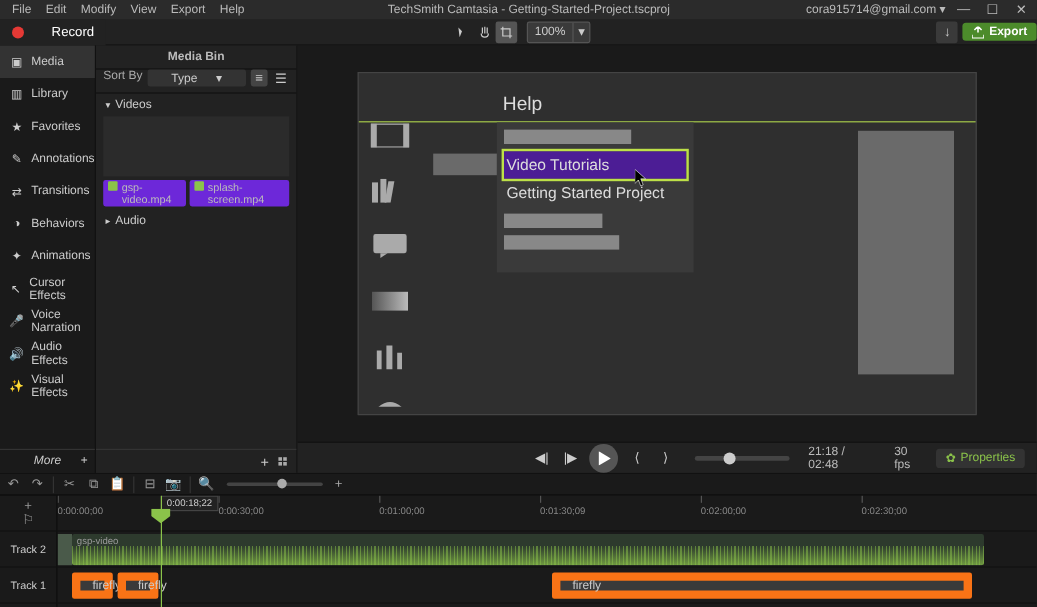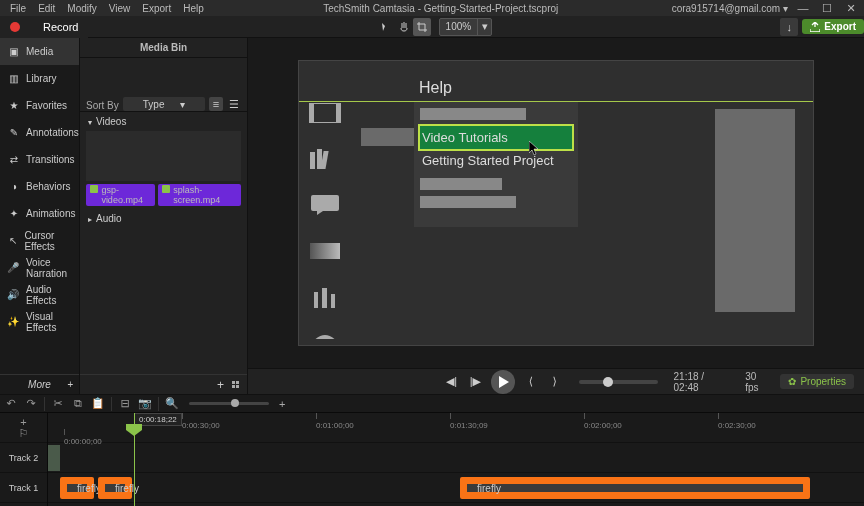--- a/index.html
+++ b/index.html
@@ -34,21 +34,21 @@
   .tool-sidebar { width: 80px; background: #1a1a1a; display: flex; flex-direction: column; border-right: 1px solid #111; }
   .ts-item { display: flex; align-items: center; height: 27px; padding-left: 8px; gap: 6px; color: #ccc; font-size: 10px; cursor: pointer; }
   .ts-item.active { background: #333; }
   .ts-icon { width: 12px; height: 12px; display: flex; align-items: center; justify-content: center; }
   .ts-more { margin-top: auto; height: 20px; border-top: 1px solid #333; display: flex; align-items: center; justify-content: center; position: relative; font-size: 10px; color: #ccc; cursor: pointer; font-style: italic; }
   .ts-plus { position: absolute; right: 6px; color: #ccc; }
 
   
   .mediabin { width: 168px; background: #222; display: flex; flex-direction: column; border-right: 1px solid #111; position: relative; }
   .mb-title { height: 20px; display: flex; align-items: center; justify-content: center; font-size: 10px; color: #bbb; border-bottom: 1px solid #111; font-weight: bold; }
-  .mb-sort { display: flex; align-items: flex-end; height: 20px; padding: 0 6px; gap: 4px; border-bottom: 1px solid #111; margin-top: 34px; }
+  .mb-sort { display: flex; align-items: flex-start; height: 20px; padding: 0 6px; gap: 4px; border-bottom: 1px solid #111; }
   .mb-sort .lbl { font-size: 10px; color: #aaa; }
   .mb-type-dd { flex: 1; background: #333; height: 14px; font-size: 10px; padding: 0 20px; display: flex; align-items: center; justify-content: space-between; border-radius: 2px; cursor: pointer; }
   .mb-view-btn { width: 14px; height: 14px; display: flex; align-items: center; justify-content: center; cursor: pointer; }
   .mb-view-btn.active { background: #444; border-radius: 2px; }
   .mb-folder { padding: 4px 8px; font-size: 10px; color: #ccc; cursor: pointer; }
   .mb-folder .arrow { margin-right: 4px; font-size: 8px; }
   .mb-thumb-block { height: 50px; background: #2b2b2b; margin: 0 6px; }
   .mb-files { display: flex; gap: 3px; padding: 3px 6px; }
   .mb-file { display: flex; align-items: flex-start; gap: 3px; background: #6d28d9; padding: 1px 4px; border-radius: 2px; cursor: pointer; font-size: 9px; color: #bbb; }
   .mb-file .file-icon { width: 10px; height: 8px; background: #8bc34a; border-radius: 1px; }
@@ -65,21 +65,21 @@
   
   .cv-left { position: absolute; left: 10px; top: 40px; display: flex; flex-direction: column; gap: 22px; }
   .cv-icon { width: 32px; height: 24px; display:flex;align-items:center;justify-content:center; }
   .cv-right-img { position: absolute; right: 18px; top: 48px; width: 80px; height: 203px; background: #6a6a6a; }
   .cv-center { position: absolute; left: 62px; top: 67px; width: 188px; height: 18px; background: #6a6a6a; }
   .help-title { position: absolute; left: 120px; top: 18px; font-size: 16px; color: #ddd; }
   .help-line { position: absolute; left: 0; right: 0; top: 40px; height: 1px; background: #a5c84a; }
   .help-menu { position: absolute; left: 115px; top: 41px; width: 164px; height: 125px; background: #3a3a3a; padding: 6px; }
   .help-bar { height: 12px; background: #888; margin-bottom: 6px; }
   .help-item { font-size: 13px; color: #ddd; padding: 4px 2px; cursor: pointer; display:block; }
-  .help-item.hl { background: #15803d; outline: 2px solid #bde048; }
+  .help-item.hl { background: #4c1d95; outline: 2px solid #bde048; }
   .cursor-pointer { position: absolute; left: 230px; top: 80px; width: 12px; height: 16px; }
 
   
   .playbar { height: 26px; background: #222; display: flex; align-items: center; padding: 0 10px; gap: 8px; border-top: 1px solid #111; }
   .pb-btn { width: 16px; height: 16px; display:flex;align-items:center;justify-content:center; cursor: pointer; color:#ccc; }
   .play-round { width: 24px; height: 24px; border-radius: 50%; background: #555; display:flex;align-items:center;justify-content:center; cursor:pointer; }
   .pb-slider { width: 80px; height: 4px; background: #444; border-radius: 2px; position: relative; margin-left: 8px; }
   .pb-thumb { position: absolute; left: 24px; top: -3px; width: 10px; height: 10px; background: #ccc; border-radius: 50%; }
   .pb-spacer { flex: 1; }
   .pb-time { font-size: 10px; color: #bbb; }
@@ -379,33 +379,37 @@
       <div class="tl-th-tools">
         <span class="tl-tb-btn" style="height:10px;">+</span>
         <span class="tl-tb-btn" style="height:10px;">⚐</span>
       </div>
       <div class="tl-th">Track 2</div>
       <div class="tl-th">Track 1</div>
     </div>
     <div class="tl-tracks">
       <div class="playhead-line"></div>
       <div class="tl-ruler">
-        <div class="tl-tick" style="left:16px;margin-top:16px;"><div class="tl-tick-line"></div><span>0:00:00;00</span></div>
+        <div class="tl-tick" style="left:0px;"><div class="tl-tick-line"></div><span>0:00:00;00</span></div>
         <div class="tl-tick" style="left:134px;"><div class="tl-tick-line"></div><span>0:00:30;00</span></div>
         <div class="tl-tick" style="left:268px;"><div class="tl-tick-line"></div><span>0:01:00;00</span></div>
         <div class="tl-tick" style="left:402px;"><div class="tl-tick-line"></div><span>0:01:30;09</span></div>
         <div class="tl-tick" style="left:536px;"><div class="tl-tick-line"></div><span>0:02:00;00</span></div>
         <div class="tl-tick" style="left:670px;"><div class="tl-tick-line"></div><span>0:02:30;00</span></div>
         <div class="playhead-label">0:00:18;22</div>
         <svg class="playhead-marker" viewBox="0 0 16 12">
             <path d="M0 0 H16 V6 L8 12 L0 6 Z" fill="#8bc34a"></path>
           </svg>
       </div>
       <div class="tl-track">
         <div class="docked-stub"></div>
+        <div class="clip-video" style="left:12px;">
+          <div class="clip-label">gsp-video</div>
+          <div class="wave"></div>
+        </div>
       </div>
       <div class="tl-track">
         <div class="clip-annot" style="left:12px;width:32px;">firefly</div>
         <div class="clip-annot" style="left:50px;width:32px;">firefly</div>
         <div class="clip-annot" style="left:412px;width:350px;">firefly</div>
       </div>
     </div>
   </div>
 </div>
 

